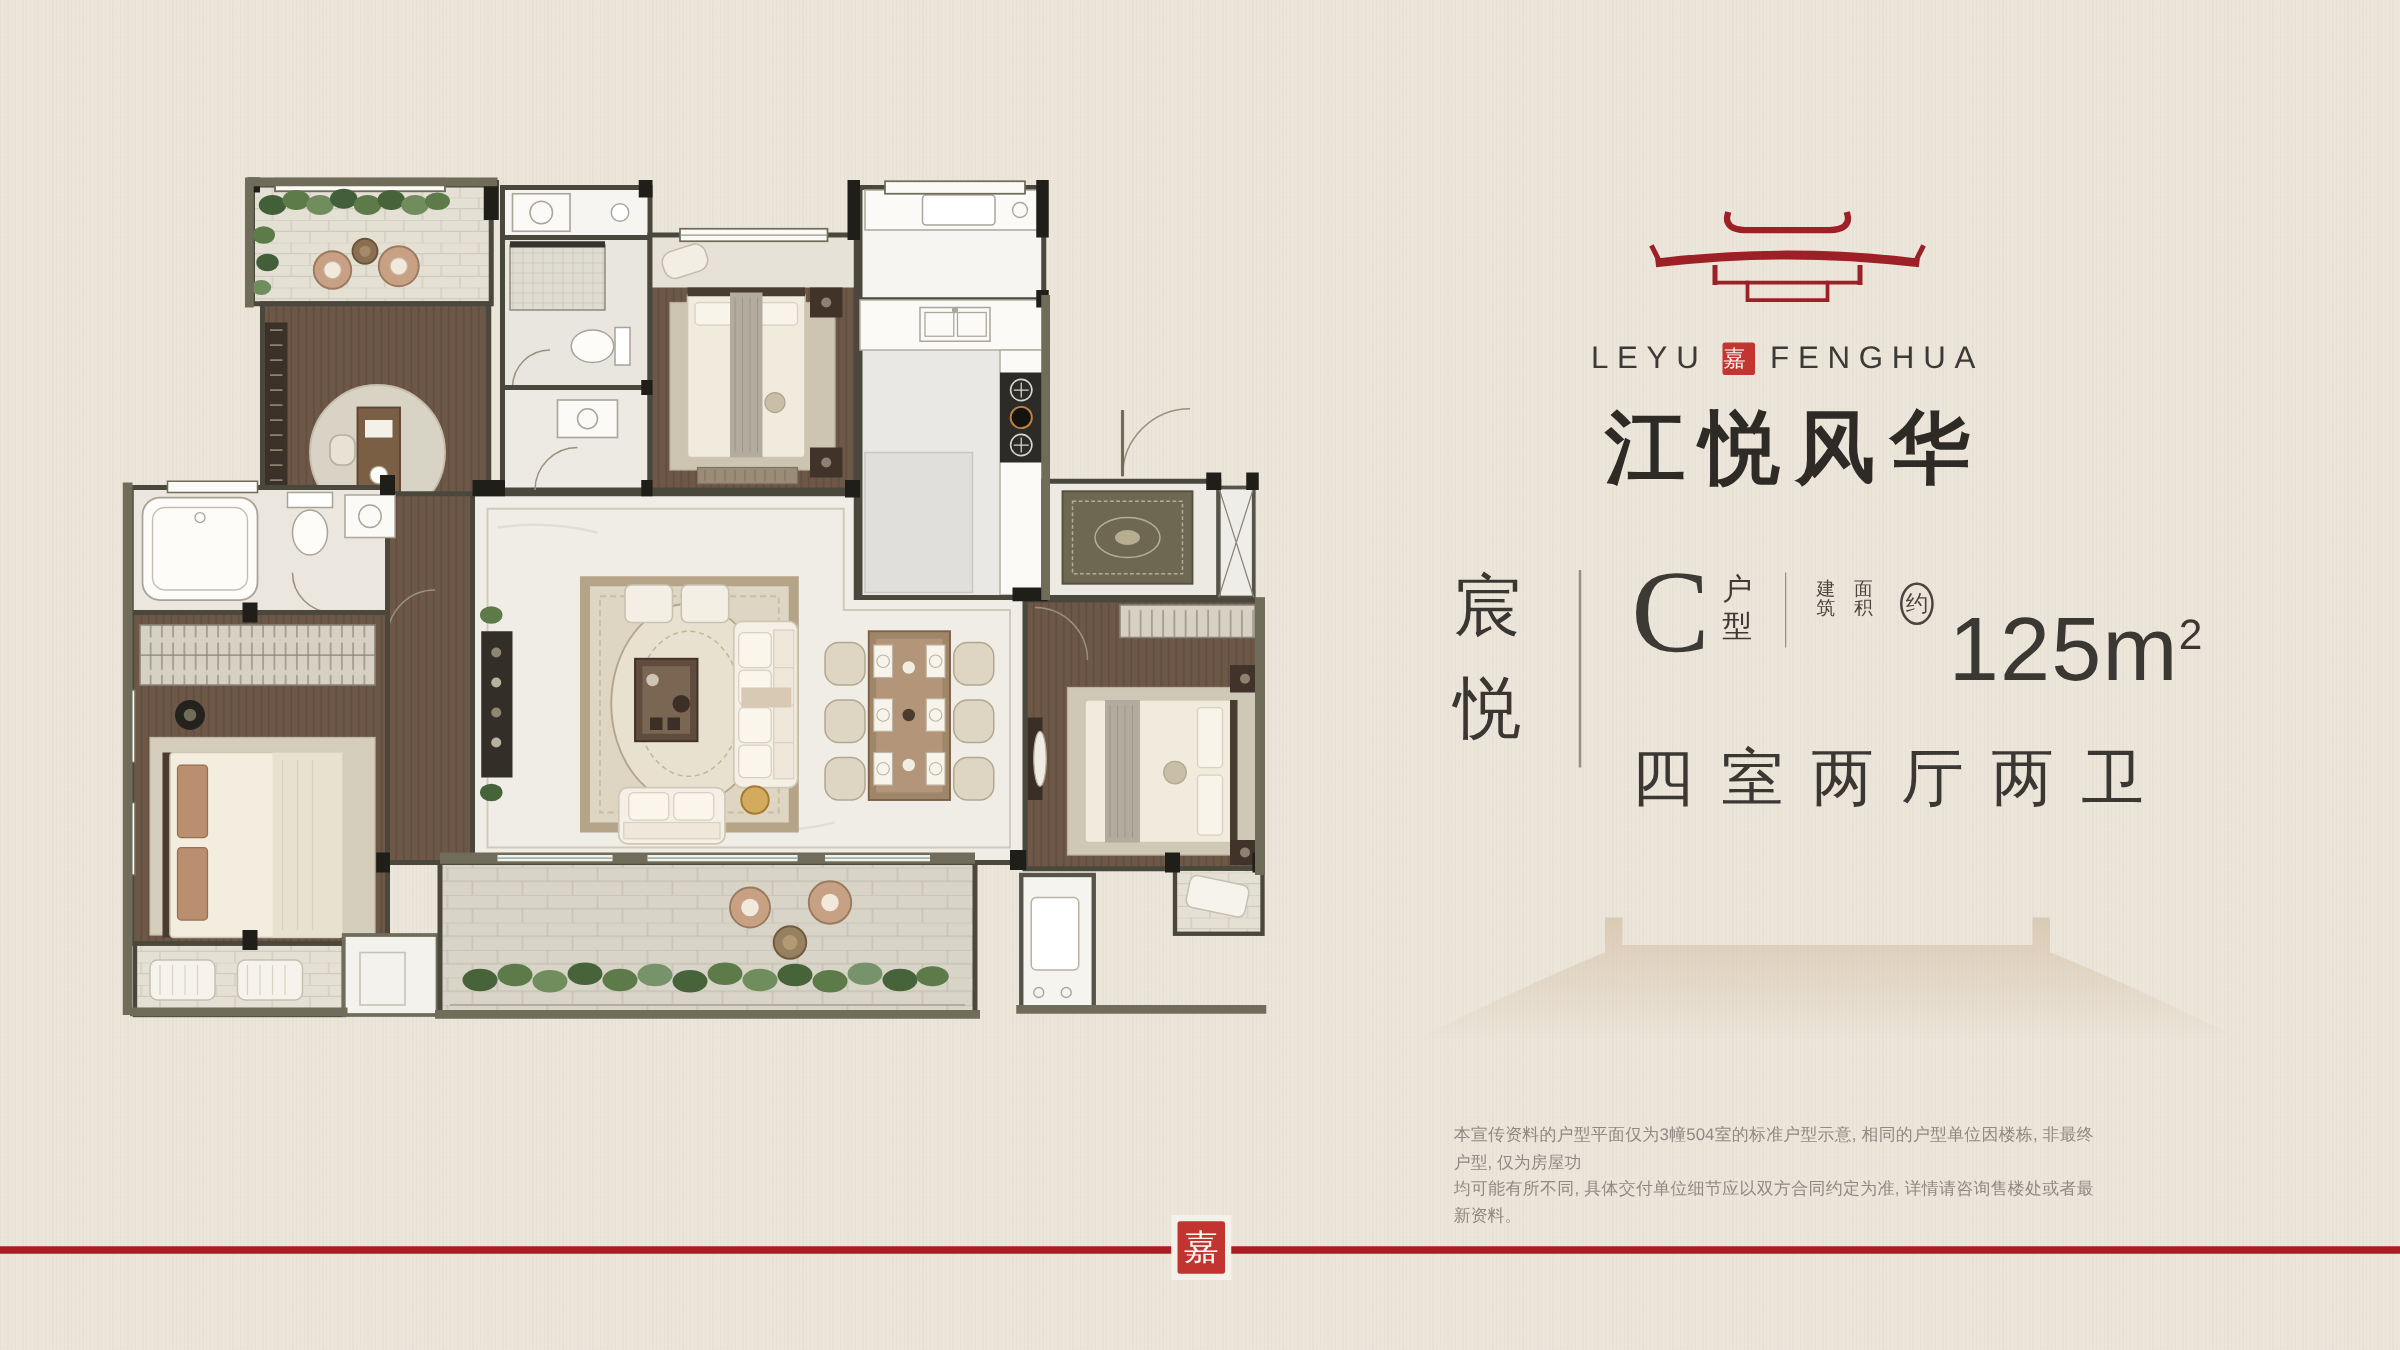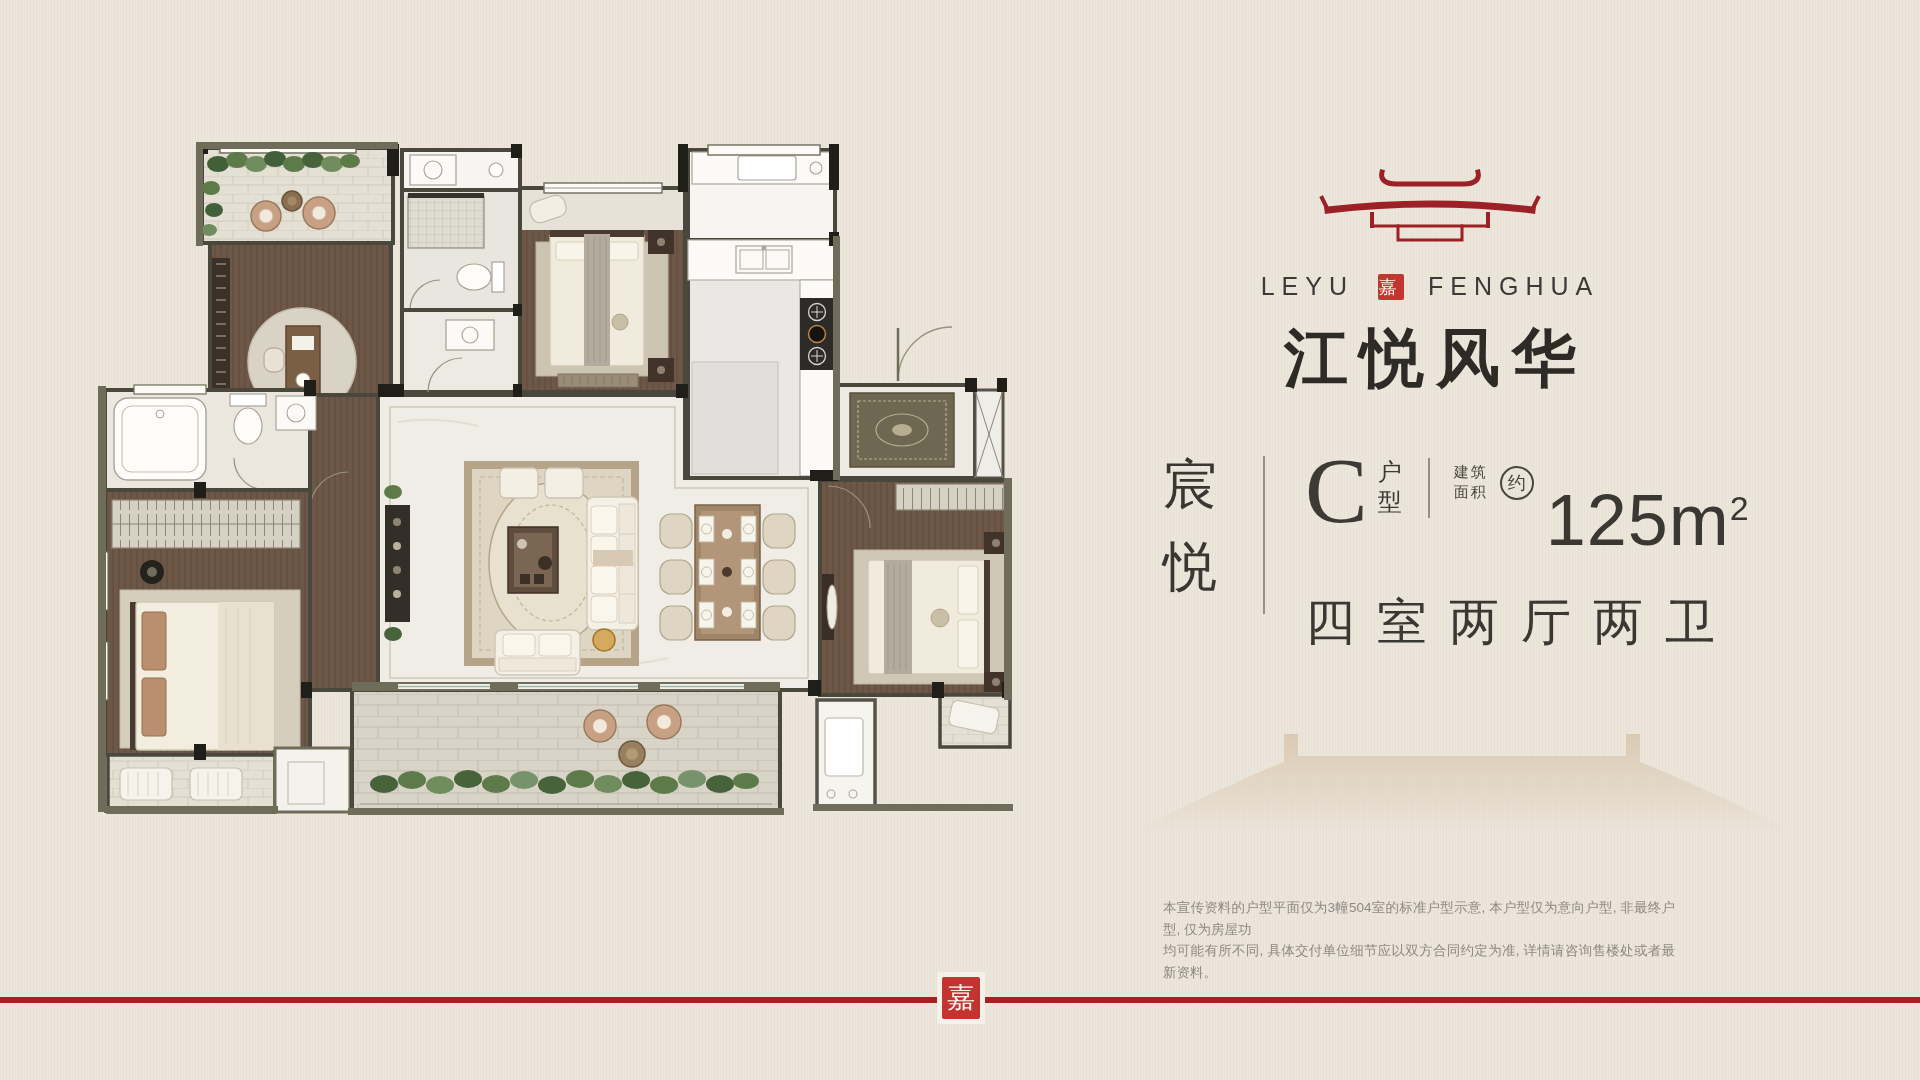--- a/index.html
+++ b/index.html
@@ -4,38 +4,38 @@
 <style>
   html,body{margin:0;padding:0;}
   .page{position:relative;width:1920px;height:1080px;overflow:hidden;
     background:#ece5da;
     background-image:repeating-linear-gradient(90deg,rgba(120,100,80,.035) 0 1px,transparent 1px 3px),
                      repeating-linear-gradient(0deg,rgba(255,255,255,.05) 0 1px,transparent 1px 4px);
     font-family:"Liberation Sans",sans-serif;color:#33302c;}
   .abs{position:absolute;}
   
   .brand{left:1195px;top:168px;width:470px;text-align:center;}
-  .brand .latin{display:flex;align-items:center;justify-content:center;gap:24px;margin-top:26px;
+  .brand .latin{display:flex;align-items:center;justify-content:center;gap:12px;margin-top:26px;
     font-size:25px;letter-spacing:7px;color:#3b3a36;font-family:"Liberation Sans",sans-serif;}
   .seal{display:inline-flex;align-items:center;justify-content:center;background:#c23531;color:#fdf8f2;
     font-family:"Liberation Serif",serif;}
   .seal.small{width:26px;height:26px;font-size:18px;border-radius:2px;}
   .brand .cn{margin-top:14px;font-family:Liberation Sans, sans-serif;font-weight:bold;
     font-size:64px;letter-spacing:12px;color:#2e2b27;white-space:nowrap;text-indent:12px;}
   
   .info{left:1163px;top:452px;width:600px;display:flex;}
   .proj{display:flex;flex-direction:column;align-items:center;gap:28px;margin-top:6px;
     font-family:"Liberation Serif","DejaVu Serif",serif;font-size:54px;color:#3a3733;line-height:1;}
   .vdiv1{width:2px;background:#978f83;height:158px;margin:4px 40px 0 46px;}
   .specs{flex:1;}
   .row1{display:flex;align-items:flex-start;}
   .unitC{font-family:"Liberation Serif","DejaVu Serif",serif;font-size:94px;line-height:.82;color:#3d3a35;}
   .unitlbl{display:flex;flex-direction:column;gap:6px;font-size:24px;color:#3d3a35;margin:8px 0 0 10px;line-height:1;}
   .vdiv2{width:2px;height:60px;background:#978f83;margin:6px 24px 0 26px;}
-  .arealbl{display:flex;flex-direction:column;gap:5px;font-size:15px;letter-spacing:2px;color:#4a463f;margin-top:12px;line-height:1;}
+  .arealbl{display:flex;flex-direction:row;gap:5px;font-size:15px;letter-spacing:2px;color:#4a463f;margin-top:12px;line-height:1;}
   .approx{width:30px;height:30px;border:2px solid #4a463f;border-radius:50%;display:flex;align-items:center;
     justify-content:center;font-size:18px;color:#4a463f;margin:14px 8px 0 12px;font-family:"Liberation Serif",serif;}
   .areaval{font-size:72px;line-height:.9;color:#3b3834;letter-spacing:1px;margin-left:4px;margin-top:36px;}
   .areaval sup{font-size:34px;vertical-align:super;line-height:0;}
   .row2{margin-top:36px;font-size:50px;letter-spacing:22px;color:#3b3834;white-space:nowrap;
     font-family:"Liberation Sans",sans-serif;}
   
   .wm{left:1128px;top:722px;width:670px;text-align:center;}
   .wm-letters{margin-top:8px;font-size:22px;letter-spacing:13px;color:#4c4944;text-indent:13px;}
   
@@ -502,21 +502,21 @@
         <linearGradient id="wmg" x1="0" y1="0" x2="0" y2="1">
           <stop offset="0" stop-color="#d6c4ab" stop-opacity="0.8"></stop>
           <stop offset="1" stop-color="#d6c4ab" stop-opacity="0"></stop>
         </linearGradient>
       </defs>
       <path d="M0,112 C80,72 140,46 156,40 L156,12 L170,12 L170,34 L498,34 L498,12 L512,12 L512,40 C528,46 590,72 670,112 Z" fill="url(#wmg)"></path>
     </svg>
   </div>
 
   <div class="abs disc">
-    <div>本宣传资料的户型平面仅为3幢504室的标准户型示意, 本户型仅为意向户型, 非最终户型, 仅为房屋功</div>
+    <div>本宣传资料的户型平面仅为3幢504室的标准户型示意, 相同的户型单位因楼栋, 非最终户型, 仅为房屋功</div>
     <div>均可能有所不同, 具体交付单位细节应以双方合同约定为准, 详情请咨询售楼处或者最新资料。</div>
   </div>
 
   <div class="abs redline"></div>
   <div class="abs sealpad">
     <span class="seal big">嘉</span>
   </div>
 
 </div>
 

